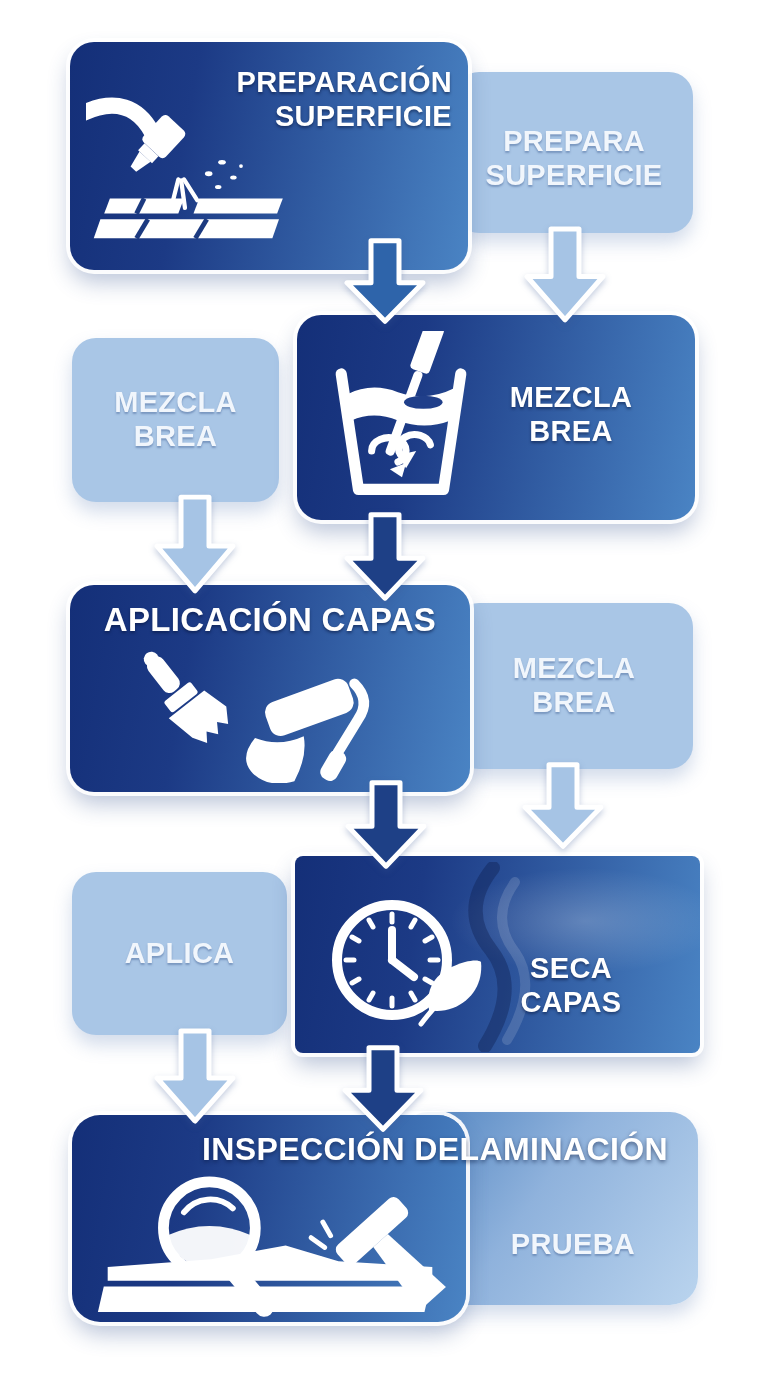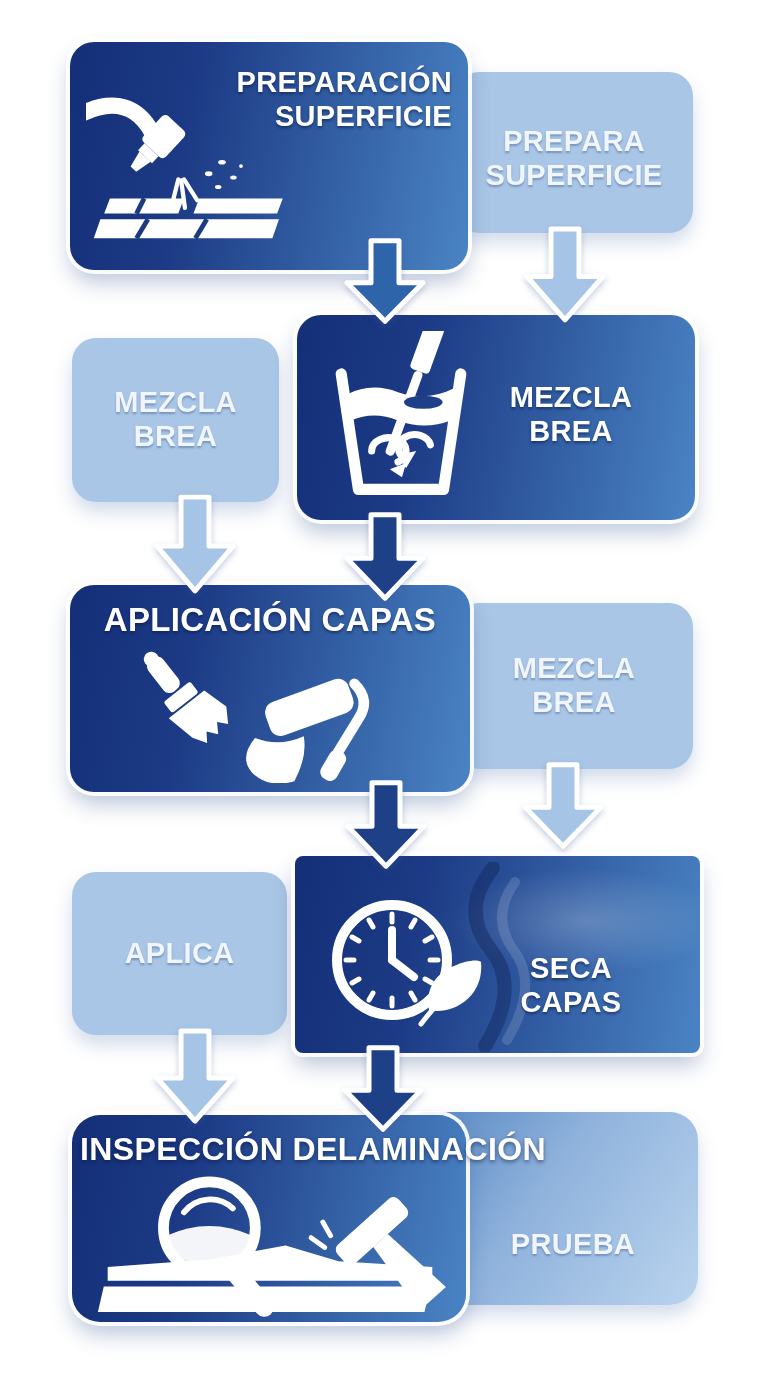--- a/index.html
+++ b/index.html
@@ -32,21 +32,21 @@
   }
   .center-flex{display:flex;flex-direction:column;align-items:center;justify-content:center;text-align:center;height:100%;}
   .abs{position:absolute;}
   .big-title{
     position:absolute;font-weight:700;letter-spacing:.3px;color:#fff;
     text-shadow:0 2px 3px rgba(8,22,60,.55);text-align:center;
   }
   .overlay-title{
     position:absolute;left:80px;top:1131px;width:588px;z-index:4;
     font-weight:700;font-size:32px;letter-spacing:.4px;color:#fff;
-    text-shadow:0 2px 4px rgba(8,22,60,.55);text-align:left;
+    text-shadow:0 2px 4px rgba(8,22,60,.55);text-align:right;
   }
   svg.arrow{position:absolute;width:84px;z-index:3;filter:drop-shadow(0 3px 3px rgba(60,90,150,.30));}
   svg.arrow path{stroke:#fff;stroke-width:5;stroke-linejoin:round;vector-effect:non-scaling-stroke;}
   svg.arrow.a-dark path{fill:var(--dark-arrow);}
   svg.arrow.a-medium path{fill:var(--medium-arrow);}
   svg.arrow.a-light path{fill:var(--light-arrow);}
   svg.icon{position:absolute;}
   .sheen{
     position:absolute;border-radius:50%;
     background:radial-gradient(ellipse at center, rgba(255,255,255,.22) 0%, rgba(255,255,255,0) 68%);

